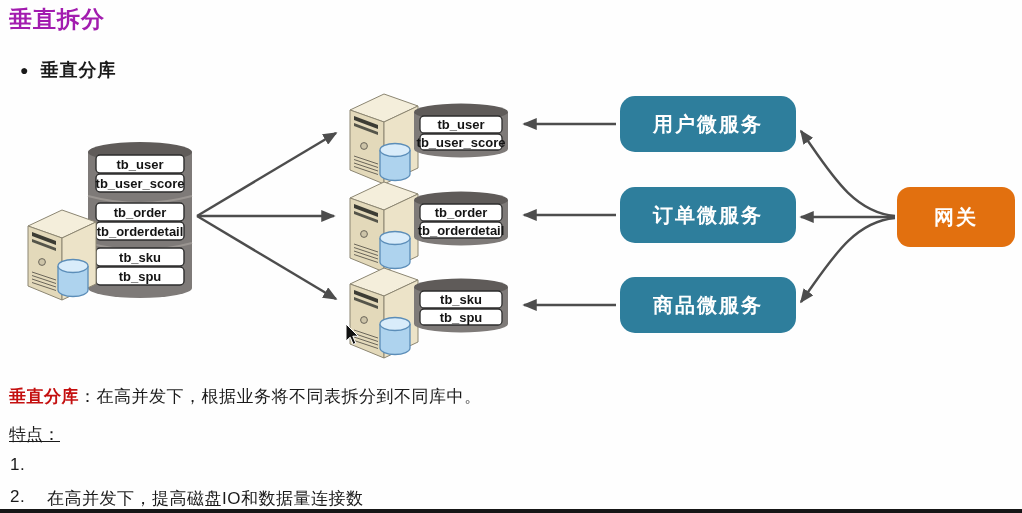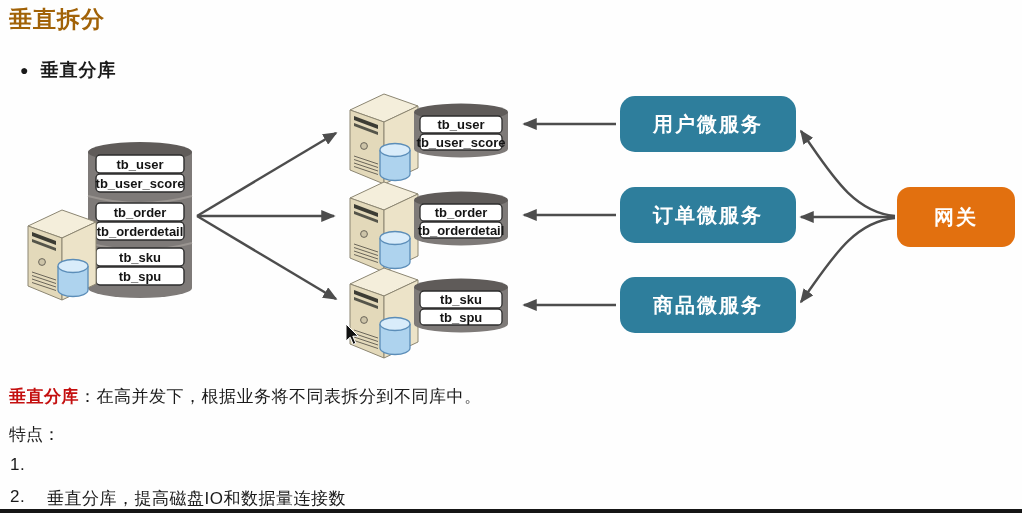--- a/index.html
+++ b/index.html
@@ -2,30 +2,30 @@
 <html><head>
 <meta charset="utf-8">
 <style>
   html,body{margin:0;padding:0;background:#888;}
   .stage{
     position:relative;width:1022px;height:513px;background:#fefefe;overflow:hidden;
     font-family:"Liberation Sans",sans-serif;
   }
   .abs{position:absolute;}
   .slide-title{
-    left:9px;top:4px;font-size:23px;font-weight:bold;color:#a16207;letter-spacing:1px;
+    left:9px;top:4px;font-size:23px;font-weight:bold;color:#a21caf;letter-spacing:1px;
   }
   .bullet-line{
     left:20px;top:58px;font-size:18px;color:#1a1a1a;display:flex;align-items:center;gap:12px;
   }
   .bullet-glyph{font-size:14px;line-height:1;}
   .bullet-text{font-weight:600;letter-spacing:1px;}
   .def-line{left:9px;top:385px;font-size:17px;color:#1a1a1a;letter-spacing:0.5px;}
   .red-term{color:#c40f0f;font-weight:bold;}
-  .features-heading{left:9px;top:423px;font-size:17px;color:#1a1a1a;}
+  .features-heading{left:9px;top:423px;font-size:17px;color:#1a1a1a;text-decoration:underline;}
   .feature-line{left:10px;font-size:17px;color:#1a1a1a;display:flex;letter-spacing:0.5px;}
   .feature-line .num{width:37px;flex:0 0 auto;}
   .f1{top:455px;}
   .f2{top:487px;}
   .bottom-bar{left:0;bottom:0;width:100%;height:4px;background:#161616;}
   svg{position:absolute;left:0;top:0;}
   .tbl-label{font:bold 13px "Liberation Sans",sans-serif;fill:#141414;text-anchor:middle;}
   .svc-label{font:600 20px "Liberation Sans",sans-serif;fill:#ffffff;text-anchor:middle;letter-spacing:2px;}
   .arrow{stroke:#4d4d4d;stroke-width:2.4;fill:none;}
 </style>
@@ -158,17 +158,17 @@
     <span class="red-term">垂直分库</span><span>：在高并发下，根据业务将不同表拆分到不同库中。</span>
   </div>
 
   <div class="abs features-heading">特点：</div>
 
   <div class="abs feature-line f1">
     <span class="num">1.</span>
   </div>
   <div class="abs feature-line f2">
     <span class="num">2.</span>
-    <span>垂直分库，提高磁盘IO和数据量连接数</span>
+    <span>在高并发下，提高磁盘IO和数据量连接数</span>
   </div>
 
   <div class="abs bottom-bar"></div>
 </div>
 
 </body></html>

